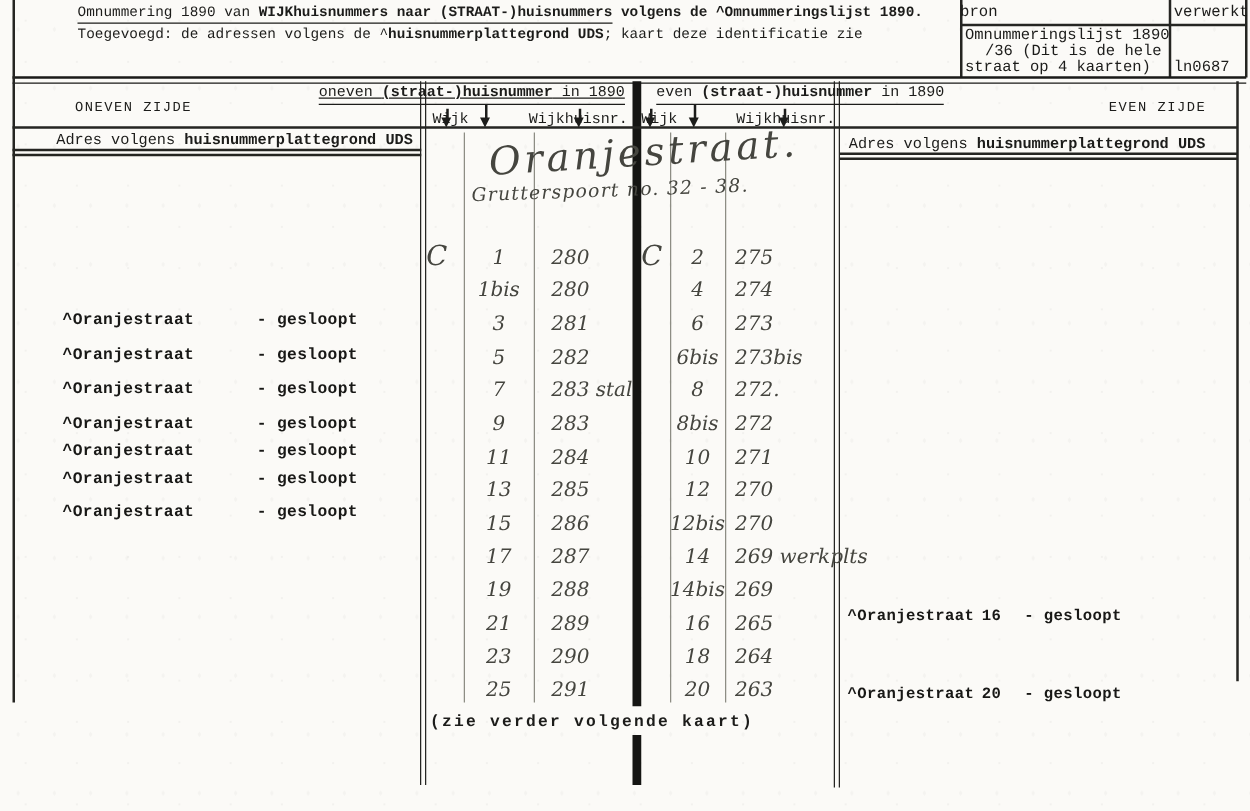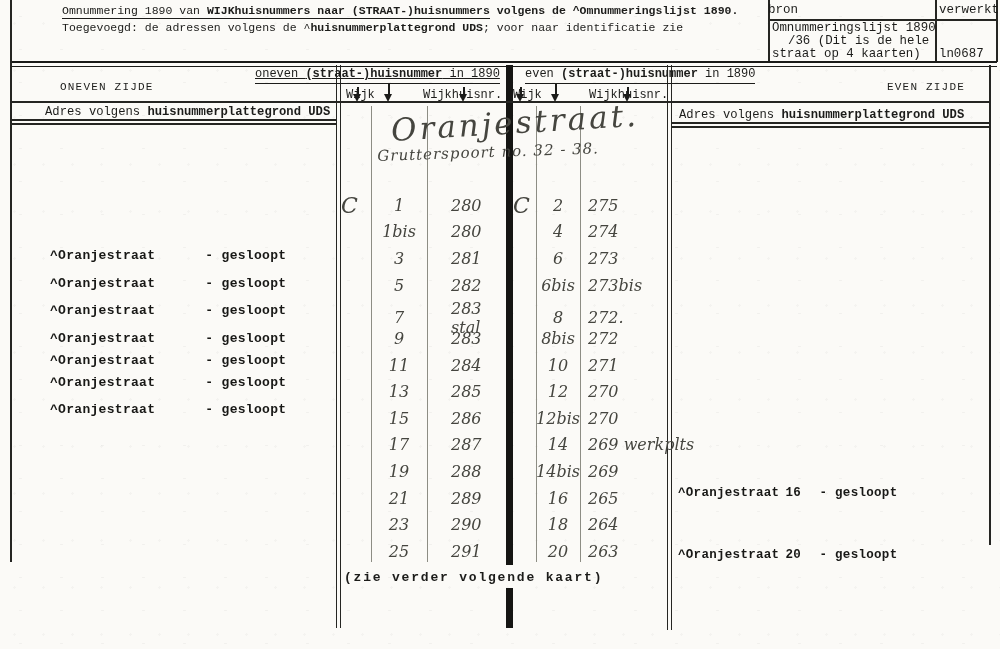--- a/index.html
+++ b/index.html
@@ -40,35 +40,35 @@
   .entry-r .num{width:34px;}
   
   .hw{font-family:"DejaVu Serif",serif;font-style:italic;color:#45453f;}
   .street{font-size:31px;letter-spacing:3px;transform:rotate(-3.5deg);transform-origin:left top;white-space:nowrap;}
   .substreet{font-size:15px;letter-spacing:1px;transform:rotate(-2deg);transform-origin:left top;white-space:nowrap;}
   .wijkC{font-size:22px;}
   #hrows{position:absolute;left:336px;top:192px;width:334px;height:373px;display:flex;flex-direction:column;}
   .hrow{display:grid;grid-template-columns:35px 56px 79px 30px 44px 90px;height:26.64px;align-items:center;font-size:16px;}
   .hrow span{display:block;}
   .hrow span:nth-child(1){grid-column:2;text-align:center;}
-  .hrow span:nth-child(2){grid-column:3;padding-left:24px;}
+  .hrow span:nth-child(2){grid-column:3;padding-left:14px;}
   .hrow span:nth-child(3){grid-column:5;text-align:center;}
   .hrow span:nth-child(4){grid-column:6;padding-left:8px;white-space:nowrap;}
   .footer{font-size:13px;letter-spacing:1.8px;font-weight:600;white-space:pre;}
 </style>
 </head>
 <body>
 
 <div id="paper">
 
   <div class="abs title" style="left:62px;top:4px;">
     <span class="u"><span>Omnummering 1890 van </span><span class="b">WIJKhuisnummers naar (STRAAT-)huisnummers</span></span><span class="b"> volgens de ^Omnummeringslijst 1890.</span>
   </div>
   <div class="abs title" style="left:62px;top:21px;">
-    <span>Toegevoegd: de adressen volgens de ^</span><span class="b">huisnummerplattegrond UDS</span><span>; voor naar identificatie zie</span>
+    <span>Toegevoegd: de adressen volgens de ^</span><span class="b">huisnummerplattegrond UDS</span><span>; kaart deze identificatie zie</span>
   </div>
 
   <div class="vline" style="left:768px;top:0;height:62px;"></div>
   <div class="vline" style="left:935px;top:0;height:62px;"></div>
   <div class="vline" style="left:996px;top:0;height:62px;"></div>
   <div class="hline" style="left:768px;top:19px;width:229px;"></div>
   <div class="abs bronlbl" style="left:768px;top:3px;width:175px;text-align:left;">bron</div>
   <div class="abs bronlbl" style="left:935px;top:3px;width:68px;text-align:center;">verwerkt</div>
   <div class="abs bronline" style="left:772px;top:22px;">Omnummeringslijst 1890</div>
   <div class="abs bronline" style="left:772px;top:35px;margin-left:16px;">/36 (Dit is de hele</div>

